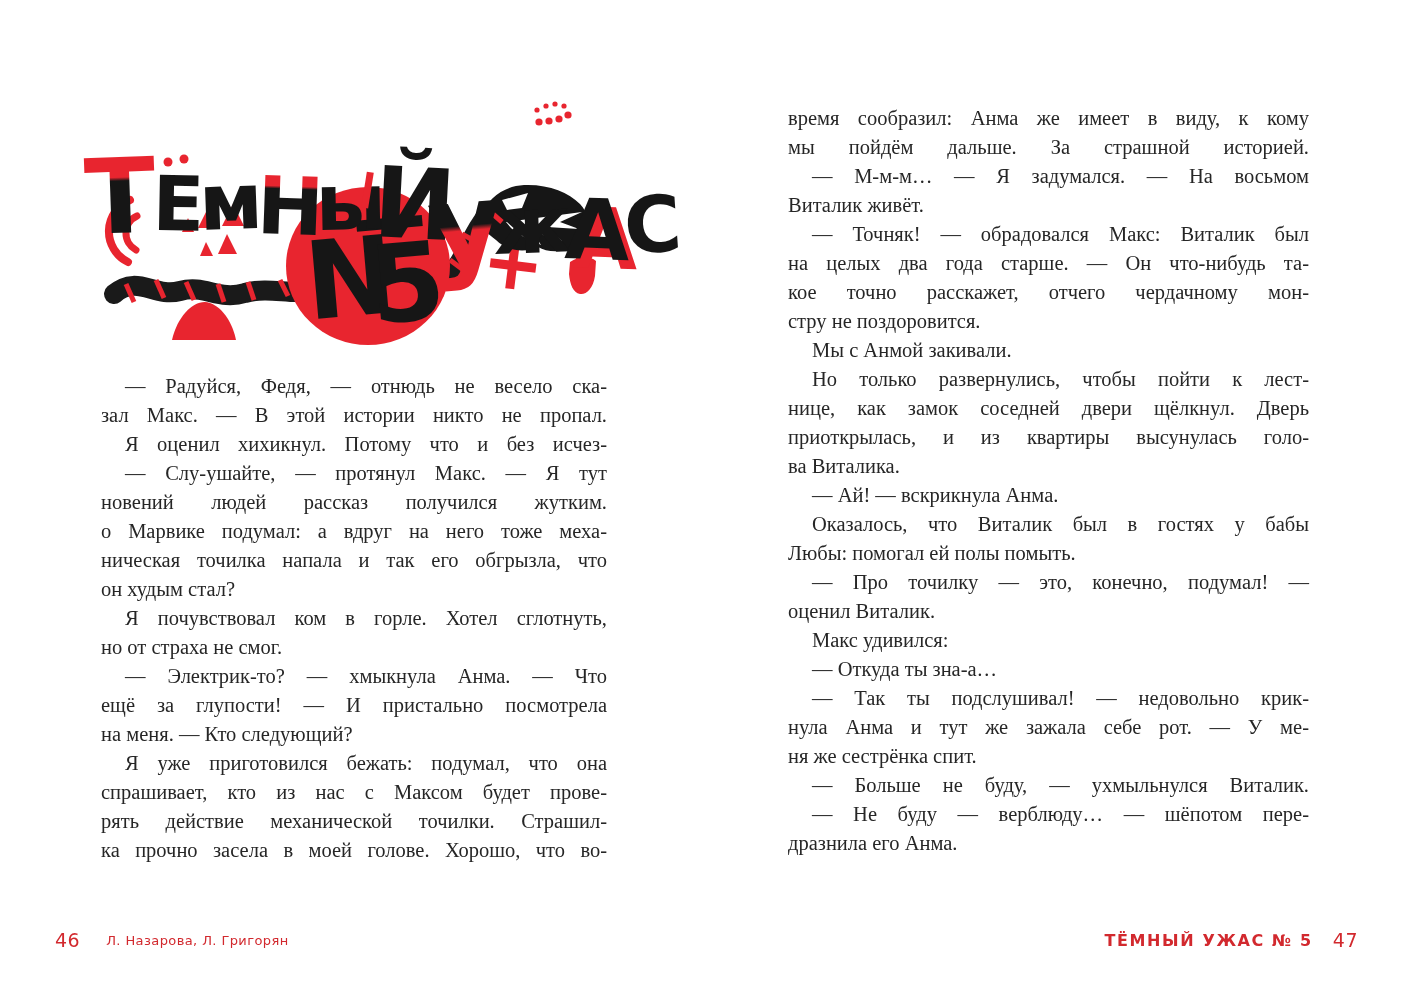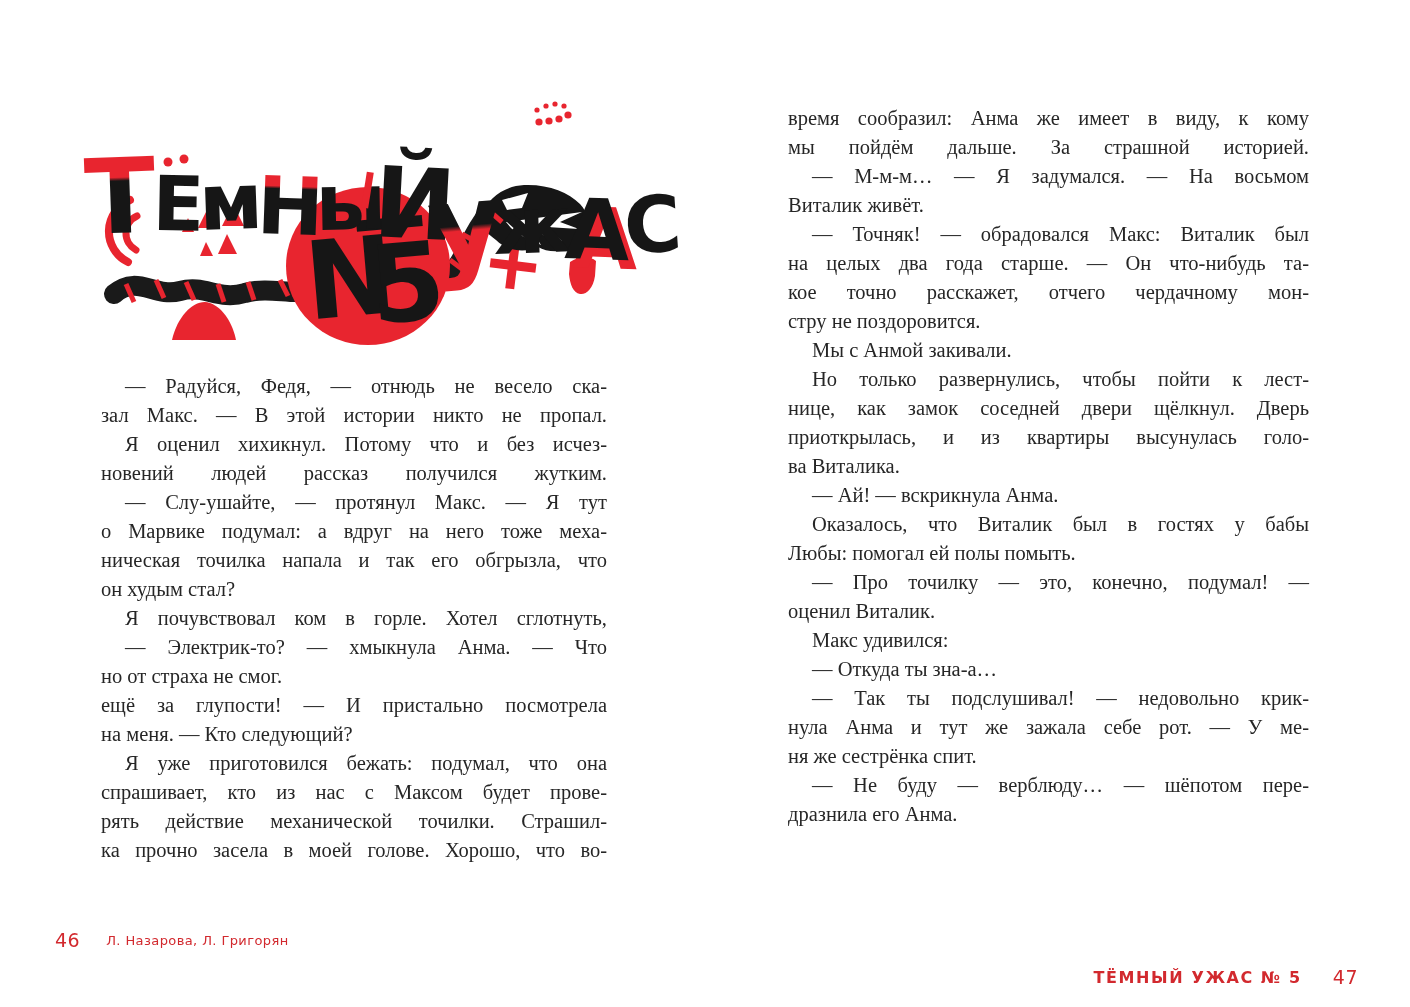--- a/index.html
+++ b/index.html
@@ -18,21 +18,21 @@
   }
   .tl.j{text-align:justify;text-align-last:justify;}
   .tl.in{text-indent:24px;}
   
   .footer{
     position:absolute;top:929px;
     font-family:"DejaVu Sans","Liberation Sans",sans-serif;
     color:#d2292e;display:flex;align-items:center;
   }
   #footer-left{left:55px;gap:26px;}
-  #footer-right{right:52px;gap:31px;margin-top:37px;}
+  #footer-right{right:52px;gap:20px;}
   .folio{font-size:19px;font-weight:500;letter-spacing:.5px;}
   .author{font-size:13px;font-weight:500;letter-spacing:.4px;}
   .running-title{font-size:16px;font-weight:bold;letter-spacing:1.6px;}
   
   #logo-wrap{position:absolute;left:50px;top:84px;width:640px;height:284px;}
   #logo-svg{width:100%;height:100%;display:block;}
   #logo-svg text{
     font-family:"DejaVu Sans","Liberation Sans",sans-serif;
     font-weight:bold;
   }
@@ -156,28 +156,28 @@
       <circle cx="134" cy="75" r="4.5"></circle>
       <rect x="314" y="88" width="7" height="36" transform="rotate(9 317 106)"></rect>
     </g>
   </svg>
 </div>
 
 <div id="left-text" class="textcol">
     <div class="tl j in">— Радуйся, Федя, — отнюдь не весело ска-</div>
     <div class="tl j">зал Макс. — В этой истории никто не пропал.</div>
     <div class="tl j in">Я оценил хихикнул. Потому что и без исчез-</div>
+    <div class="tl j in">— Слу-ушайте, — протянул Макс. — Я тут</div>
     <div class="tl j">новений людей рассказ получился жутким.</div>
-    <div class="tl j in">— Слу-ушайте, — протянул Макс. — Я тут</div>
     <div class="tl j">о Марвике подумал: а вдруг на него тоже меха-</div>
     <div class="tl j">ническая точилка напала и так его обгрызла, что</div>
     <div class="tl">он худым стал?</div>
     <div class="tl j in">Я почувствовал ком в горле. Хотел сглотнуть,</div>
+    <div class="tl">но от страха не смог.</div>
     <div class="tl j in">— Электрик-то? — хмыкнула Анма. — Что</div>
-    <div class="tl">но от страха не смог.</div>
     <div class="tl j">ещё за глупости! — И пристально посмотрела</div>
     <div class="tl">на меня. — Кто следующий?</div>
     <div class="tl j in">Я уже приготовился бежать: подумал, что она</div>
     <div class="tl j">спрашивает, кто из нас с Максом будет прове-</div>
     <div class="tl j">рять действие механической точилки. Страшил-</div>
     <div class="tl j">ка прочно засела в моей голове. Хорошо, что во-</div>
   </div>
 <div id="right-text" class="textcol">
     <div class="tl j">время сообразил: Анма же имеет в виду, к кому</div>
     <div class="tl j">мы пойдём дальше. За страшной историей.</div>
@@ -195,20 +195,21 @@
     <div class="tl in">— Ай! — вскрикнула Анма.</div>
     <div class="tl j in">Оказалось, что Виталик был в гостях у бабы</div>
     <div class="tl">Любы: помогал ей полы помыть.</div>
     <div class="tl j in">— Про точилку — это, конечно, подумал! —</div>
     <div class="tl">оценил Виталик.</div>
     <div class="tl in">Макс удивился:</div>
     <div class="tl in">— Откуда ты зна-а…</div>
     <div class="tl j in">— Так ты подслушивал! — недовольно крик-</div>
     <div class="tl j">нула Анма и тут же зажала себе рот. — У ме-</div>
     <div class="tl">ня же сестрёнка спит.</div>
+    <div class="tl j in">— Больше не буду, — ухмыльнулся Виталик.</div>
     <div class="tl j in">— Не буду — верблюду… — шёпотом пере-</div>
     <div class="tl">дразнила его Анма.</div>
   </div>
 
 <div id="footer-left" class="footer">
   <span class="folio">46</span>
   <span class="author">Л. Назарова, Л. Григорян</span>
 </div>
 <div id="footer-right" class="footer">
   <span class="running-title">ТЁМНЫЙ УЖАС № 5</span>

